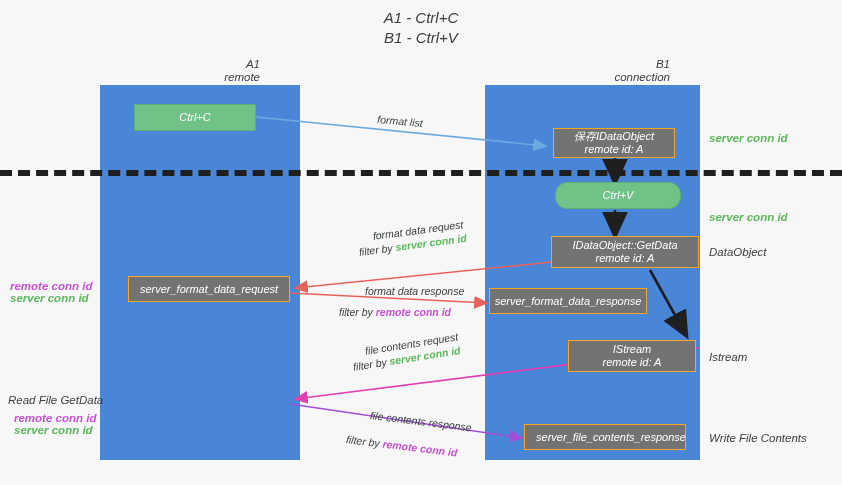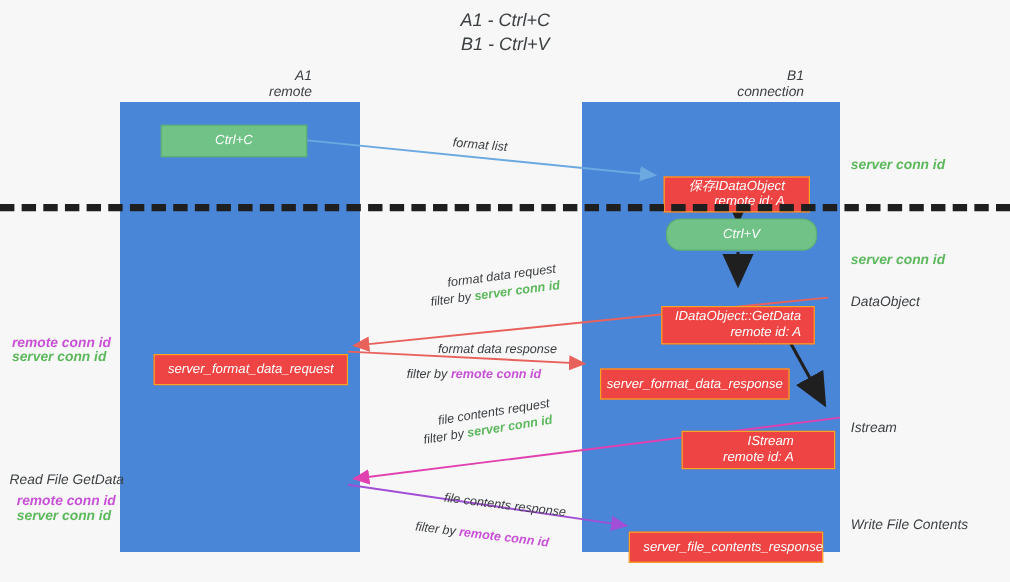--- a/index.html
+++ b/index.html
@@ -21,25 +21,25 @@
   .col-head{
     position:absolute;text-align:right;font-size:11.5px;line-height:13px;
     color:#3c4043;white-space:pre-line;
   }
 
   .lane{position:absolute;background:#4a86d8;}
 
   .node{
     position:absolute;box-sizing:border-box;
     display:flex;align-items:center;justify-content:center;
-    text-align:right;color:#ffffff;font-size:11px;line-height:13px;
+    text-align:center;color:#ffffff;font-size:11px;line-height:13px;
     white-space:pre-line;
   }
   .node.green{background:#71c287;border:1px solid #5cae74;}
-  .node.orange{background:#ef4444;border:1px solid #f6a623;margin-top:19px;}
+  .node.orange{background:#737373;border:1px solid #f6a623;}
 
   .dashed{
     position:absolute;left:0;top:170px;width:842px;height:0;
     border-top:6px dashed #1f1f1f;
   }
 
   .side-label{
     position:absolute;font-size:11.5px;line-height:14px;color:#3c4043;
     white-space:pre;
   }
@@ -107,26 +107,26 @@
 
   <div class="node green" style="left:134px;top:104px;width:122px;height:27px;">Ctrl+C</div>
 
   <div class="node orange" style="left:553px;top:128px;width:122px;height:30px;">保存IDataObject
 remote id: A</div>
 
   <div class="dashed"></div>
 
   <div class="node green" style="left:555px;top:182px;width:126px;height:27px;border-radius:12px;">Ctrl+V</div>
 
-  <div class="node orange" style="left:551px;top:236px;width:128px;height:32px;">IDataObject::GetData
+  <div class="node orange" style="left:551px;top:236px;width:148px;height:32px;">IDataObject::GetData
 remote id: A</div>
 
   <div class="node orange" style="left:128px;top:276px;width:162px;height:26px;">server_format_data_request</div>
 
-  <div class="node orange" style="left:500px;top:288px;width:158px;height:26px;">server_format_data_response</div>
+  <div class="node orange" style="left:489px;top:288px;width:158px;height:26px;">server_format_data_response</div>
 
   <div class="node orange" style="left:568px;top:340px;width:128px;height:32px;">IStream
 remote id: A</div>
 
 
   <div class="node orange" style="left:524px;top:424px;width:162px;height:26px;padding-left:12px;">server_file_contents_response</div>
 
   <div class="side-label green-txt" style="left:709px;top:131px;">server conn id</div>
   <div class="side-label green-txt" style="left:709px;top:210px;">server conn id</div>
   <div class="side-label" style="left:709px;top:245px;">DataObject</div>

